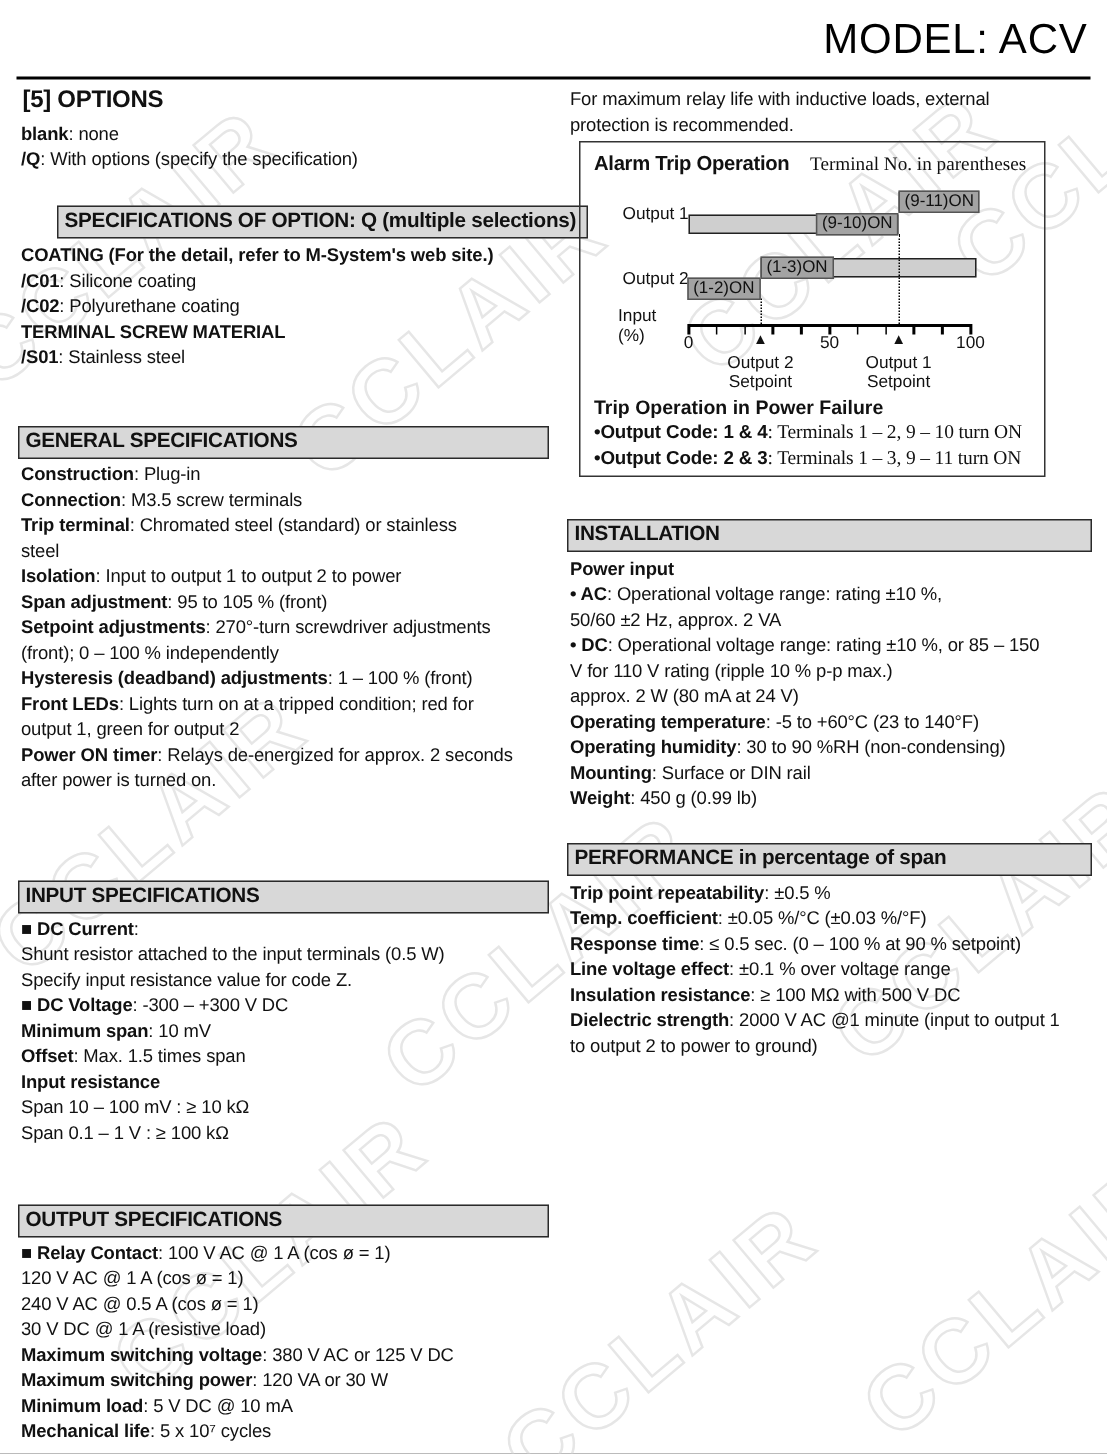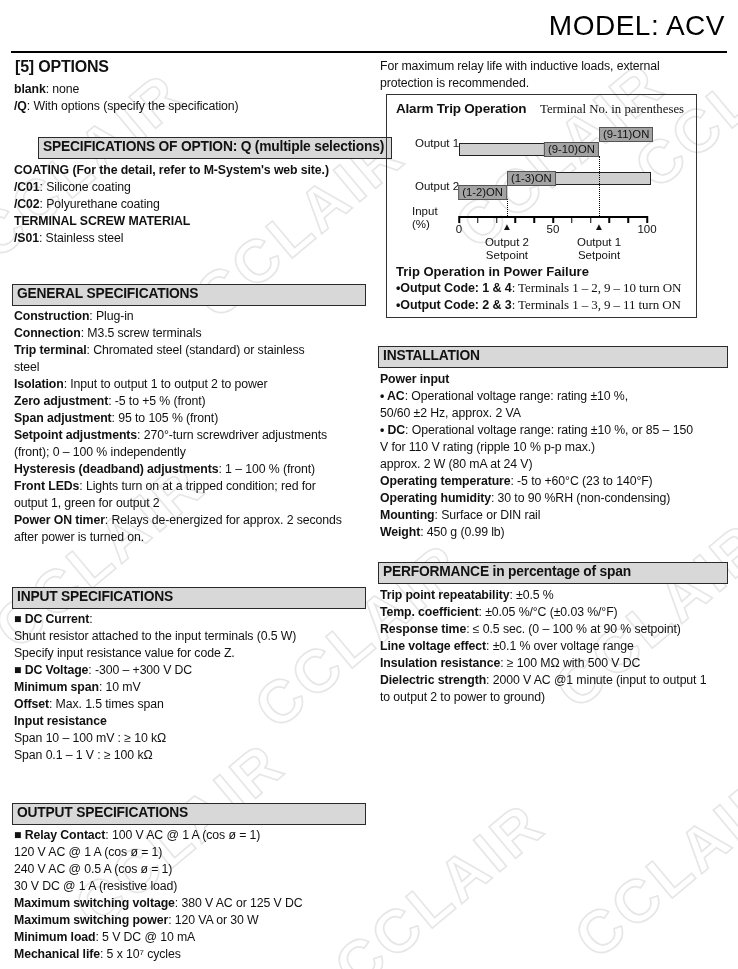--- a/index.html
+++ b/index.html
@@ -96,21 +96,20 @@
     </div>
 
   <div class="bar-h abs" style="left:12px;top:284px;width:354px;">GENERAL SPECIFICATIONS</div>
   <div class="items abs" style="left:14px;top:308px;width:352px;">
 
   <p class="ln"><span class="b">Construction</span><span>: Plug-in</span></p>
       <p class="ln"><span class="b">Connection</span><span>: M3.5 screw terminals</span></p>
       <p class="ln"><span class="b">Trip terminal</span><span>: Chromated steel (standard) or stainless</span></p>
       <p class="ln"><span>steel</span></p>
       <p class="ln"><span class="b">Isolation</span><span>: Input to output 1 to output 2 to power</span></p>
-      <p class="ln"><span class="b">Zero adjustment</span><span>: -5 to +5 % (front)</span></p>
       <p class="ln"><span class="b">Span adjustment</span><span>: 95 to 105 % (front)</span></p>
       <p class="ln"><span class="b">Setpoint adjustments</span><span>: 270°-turn screwdriver adjustments</span></p>
       <p class="ln"><span>(front); 0 – 100 % independently</span></p>
       <p class="ln"><span class="b">Hysteresis (deadband) adjustments</span><span>: 1 – 100 % (front)</span></p>
       <p class="ln"><span class="b">Front LEDs</span><span>: Lights turn on at a tripped condition; red for</span></p>
       <p class="ln"><span>output 1, green for output 2</span></p>
       <p class="ln"><span class="b">Power ON timer</span><span>: Relays de-energized for approx. 2 seconds</span></p>
       <p class="ln"><span>after power is turned on.</span></p>
     </div>
 

